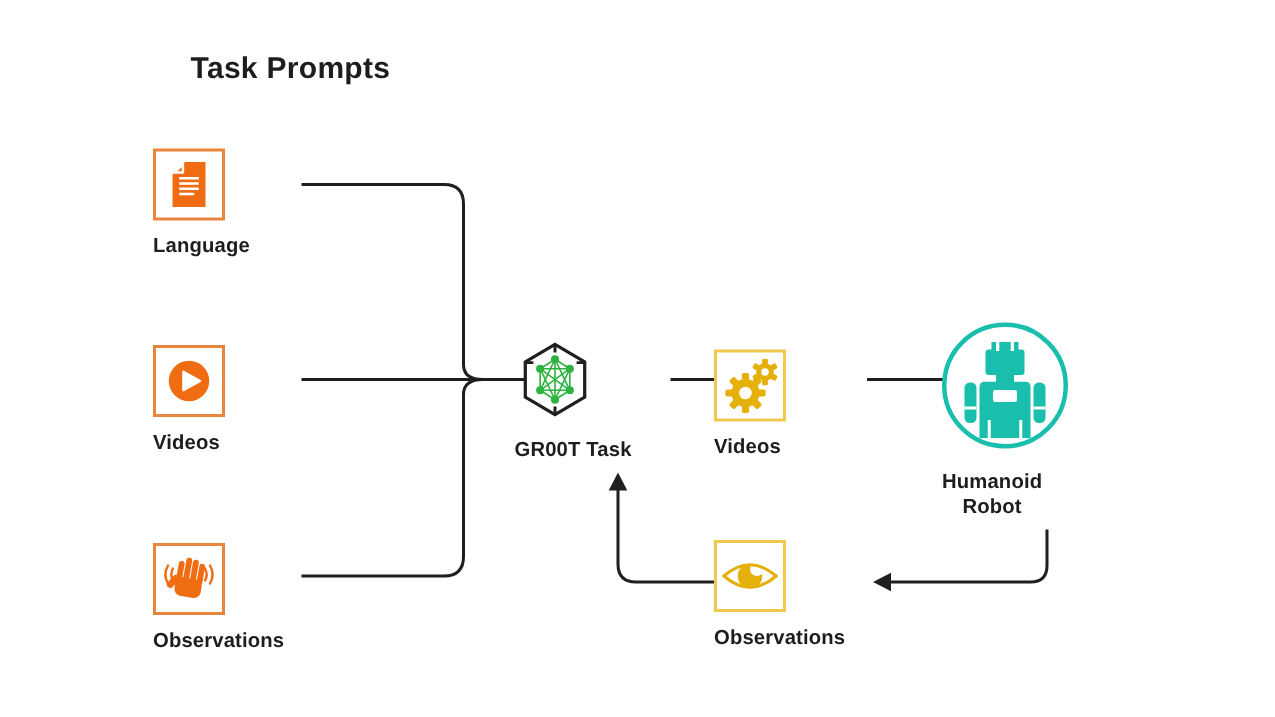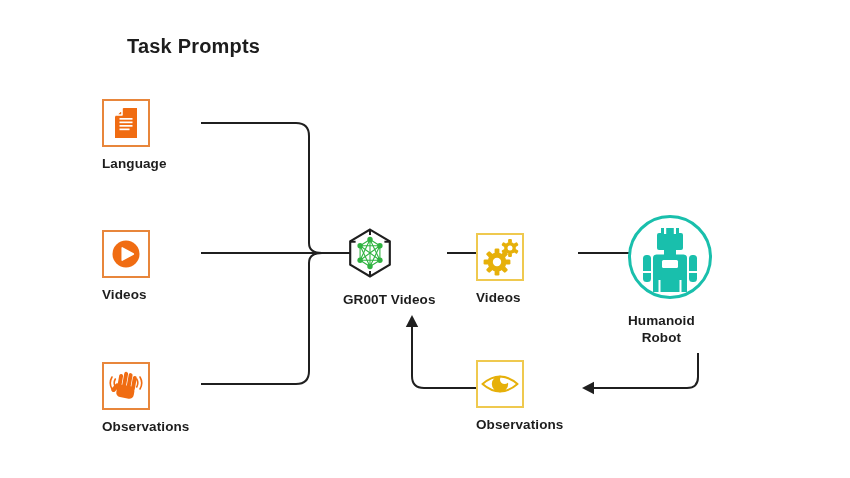--- a/index.html
+++ b/index.html
@@ -123,21 +123,21 @@
       </g>
       <g class="fill-green">
         <circle cx="30" cy="17" r="3"></circle>
         <circle cx="41" cy="24" r="3"></circle>
         <circle cx="41" cy="40" r="3"></circle>
         <circle cx="30" cy="47" r="3"></circle>
         <circle cx="19" cy="40" r="3"></circle>
         <circle cx="19" cy="24" r="3"></circle>
       </g>
     </svg>
-    <div class="node-label" style="margin-top:7px;">GR00T Videos</div>
+    <div class="node-label" style="margin-top:7px;">GR00T Task</div>
   </div>
 
   <div class="node" style="left:476px; top:233px;">
     <div class="icon-box gold-box">
       <svg width="44" height="44" viewBox="0 0 44 44">
         <g transform="translate(19,27)" class="fill-gold">
           <rect x="-2.4" y="-13.4" width="4.8" height="5.5" rx="1.2"></rect>
           <rect x="-2.4" y="-13.4" width="4.8" height="5.5" rx="1.2" transform="rotate(45)"></rect>
           <rect x="-2.4" y="-13.4" width="4.8" height="5.5" rx="1.2" transform="rotate(90)"></rect>
           <rect x="-2.4" y="-13.4" width="4.8" height="5.5" rx="1.2" transform="rotate(135)"></rect>

